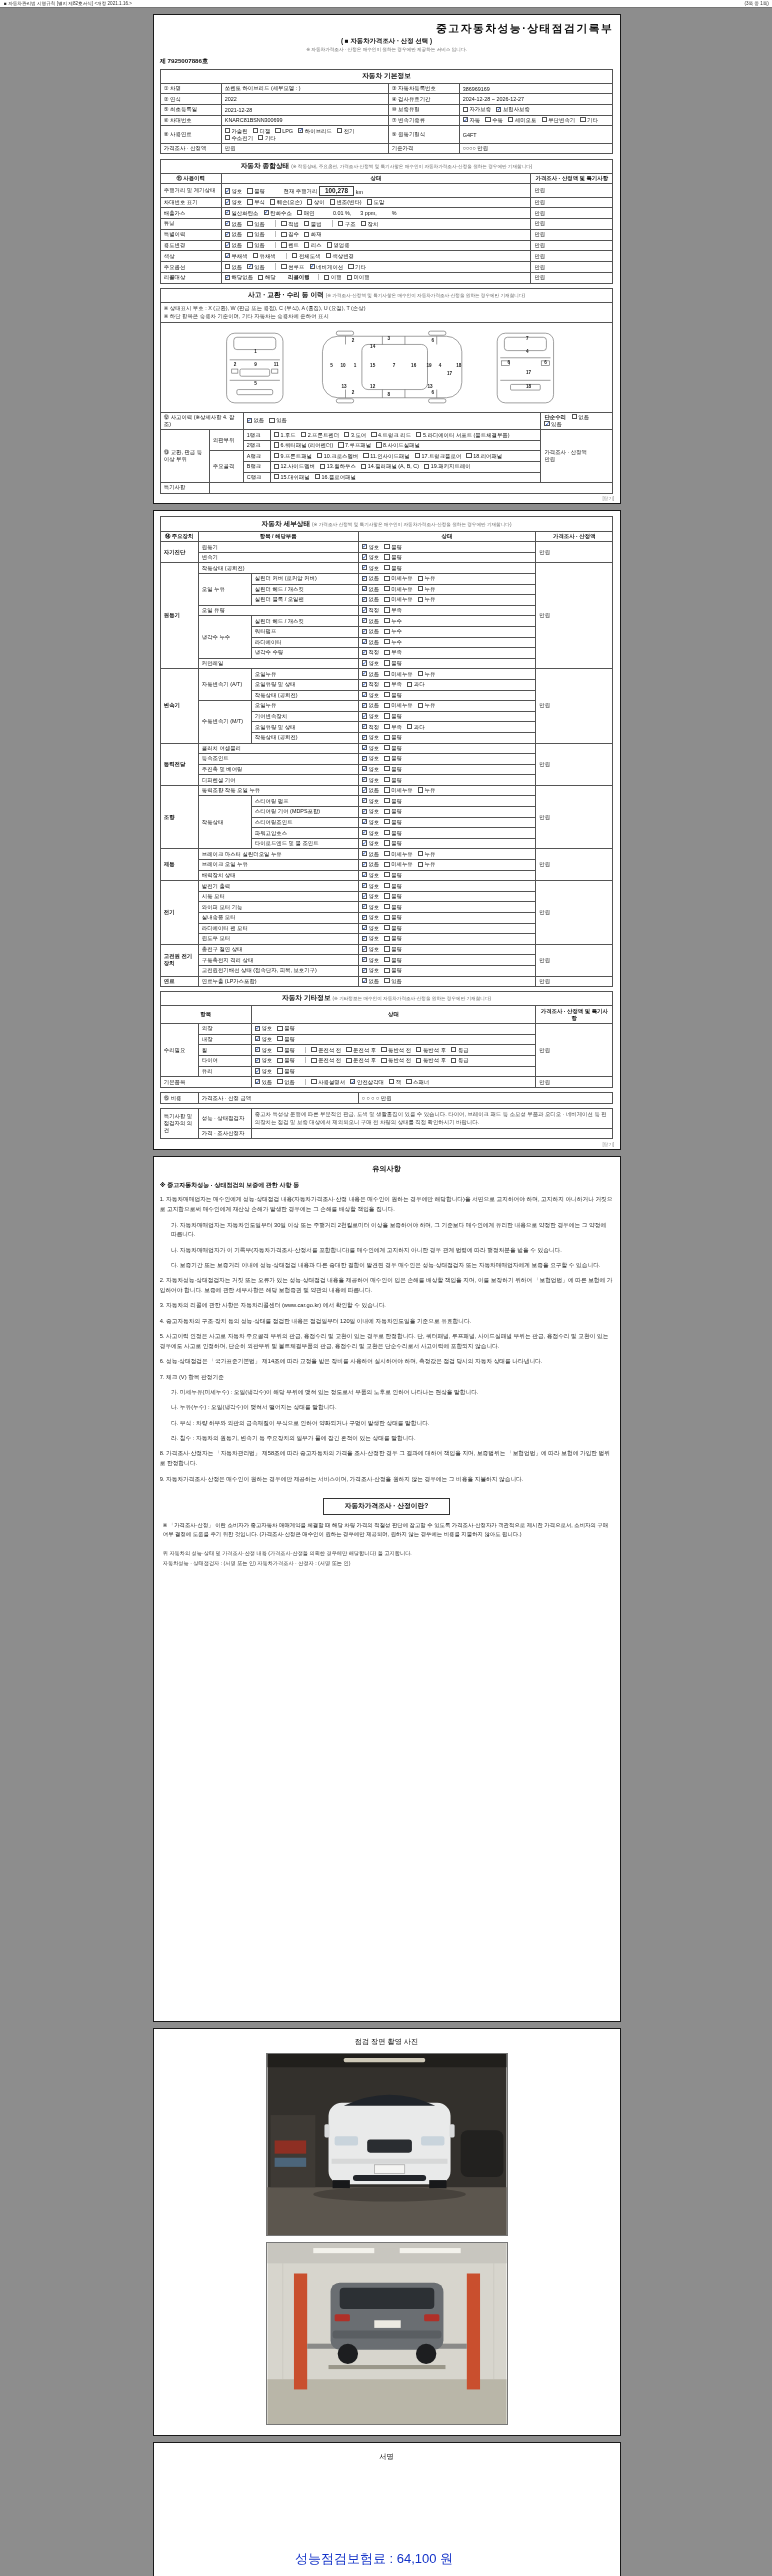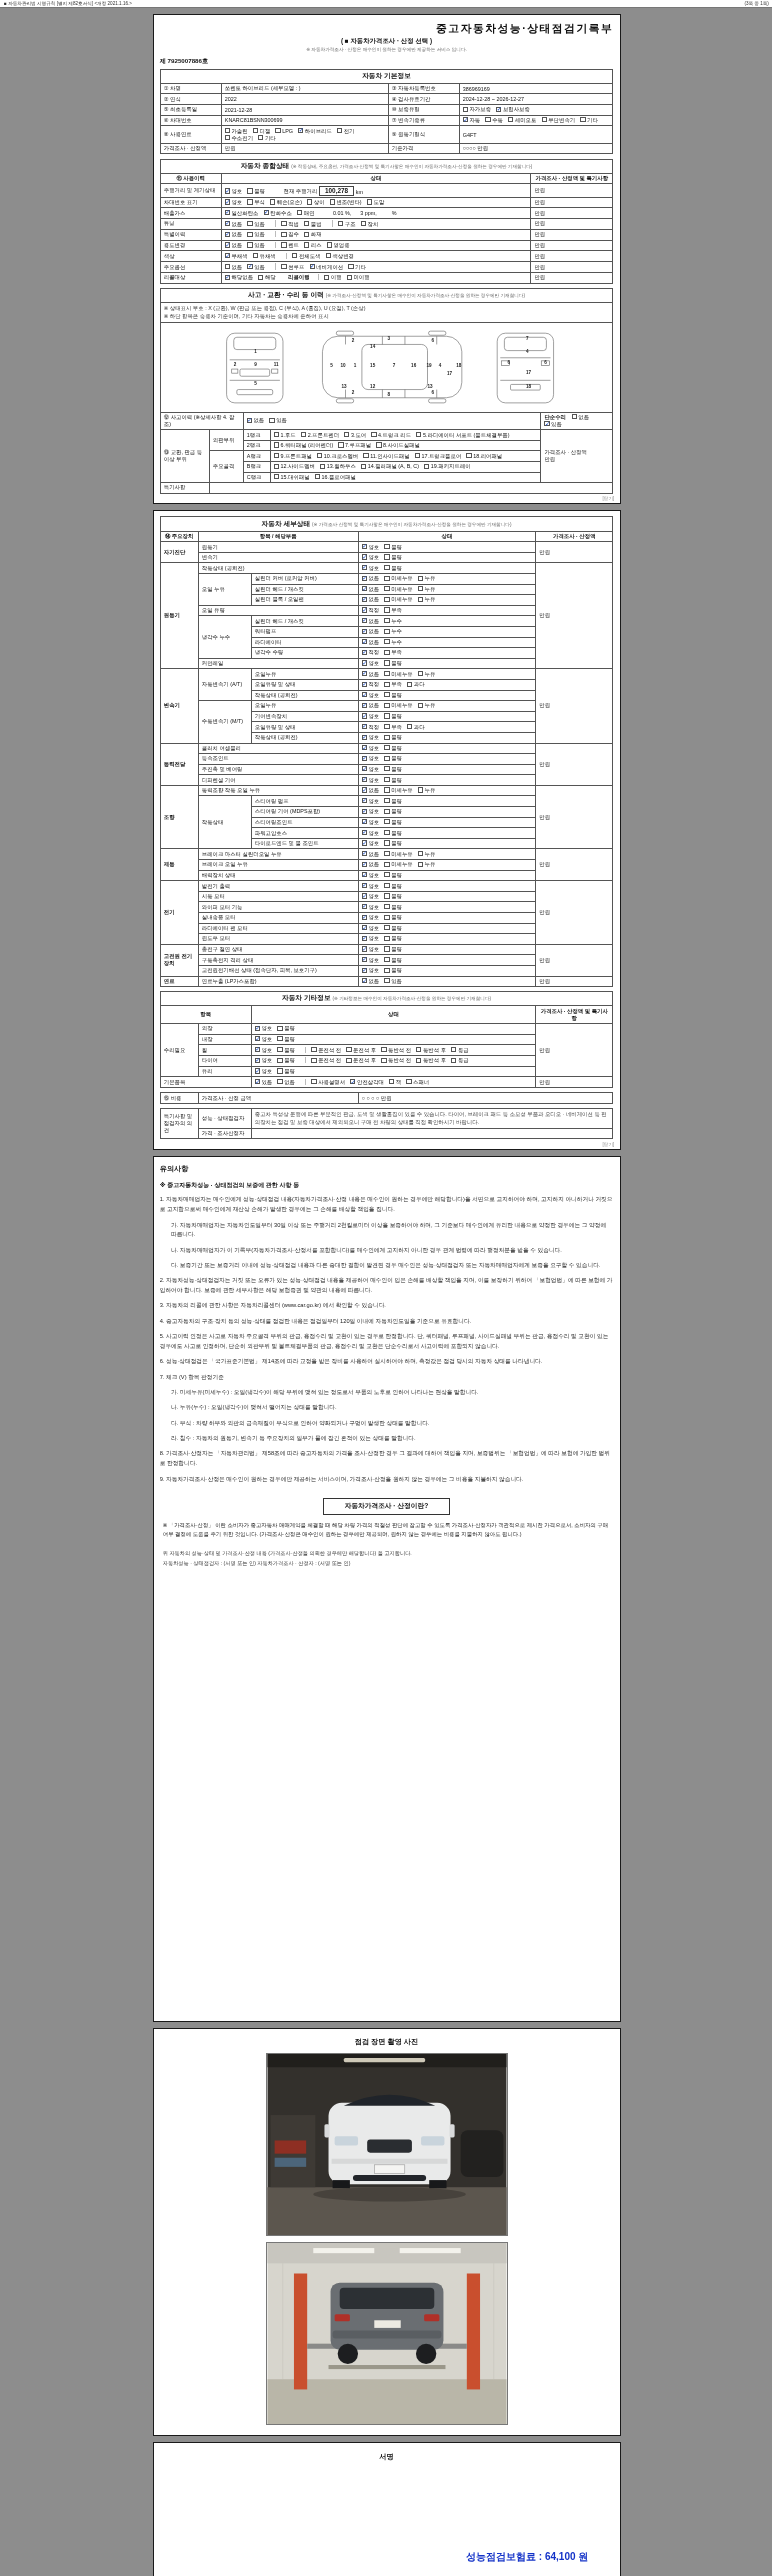--- a/index.html
+++ b/index.html
@@ -25,32 +25,32 @@
 .cb{display:inline-block;width:5.2px;height:5.2px;border:0.5px solid #555;background:#fff;vertical-align:-0.5px;position:relative}
 .cb.on::after{content:"\2713";position:absolute;left:-0.5px;top:-2.6px;font-size:6.2px;font-weight:700;color:#1d50c8}
 .ol{margin-left:1.5px}
 .gsep{display:inline-block;width:0;height:6.2px;border-left:0.5px solid #bbb;margin:0 5.2px;vertical-align:-1px}
 .mini{margin:0 3.1px 0 7.2px;font-size:5.4px;font-weight:700}
 .extra{white-space:pre;margin-left:13.4px;font-size:5.4px}
 .odo{display:inline-block;border:0.5px solid #444;padding:0.5px 4.6px;font-weight:700;font-size:6.4px;margin:0 2.1px;background:#fff}
 .legend{font-size:4.9px;color:#333;line-height:1.5}
 .dn{font-size:9px;fill:#222;font-weight:bold}
 .closer{position:absolute;right:5.2px;bottom:2.1px;font-size:4.6px;color:#888}
-.n-title{font-weight:700;font-size:7.2px;margin:2.1px 0 7.2px}
+.n-title{text-align:center;font-weight:700;font-size:7.2px;margin:2.1px 0 7.2px}
 .n-head{font-weight:700;font-size:6px;margin:0 0 5.2px}
 .n-item{font-size:5.7px;line-height:1.7;margin:0 0 5.7px;color:#1c1c1c}
 .n-item.ind{margin-left:11.3px}
 .n-boxwrap{text-align:center;margin:13.4px 0 6.2px}
 .n-box{display:inline-block;border:0.8px solid #333;padding:3.1px 20.6px;font-weight:700;font-size:6.7px}
 .n-boxtext{font-size:5.4px;line-height:1.7;color:#222;margin:0 3.1px 9.3px}
 .n-foot{font-size:5.2px;color:#333;margin:2.1px 3.1px;line-height:1.6}
-.p-title{text-align:center;font-weight:700;font-size:7.2px;margin:3.1px 0 6.2px}
+.p-title{text-align:center;font-weight:400;font-size:7.2px;margin:3.1px 0 6.2px}
 .photo{display:block;margin:5.2px auto;border:0.5px solid #777}
 .sign-panel{min-height:170px}
-.fee{text-align:right;margin:88px 25px 13.4px 0;font-size:10px;font-weight:700;color:#1433c8}
+.fee{text-align:center;margin:88px 25px 13.4px 0;font-size:13px;font-weight:400;color:#1433c8}
 .s-line{font-size:4.9px;color:#222;margin:1.5px 4.1px;line-height:1.5}
 </style>
 </head>
 <body>
 
 <div class="topbar">
   <span>■ 자동차관리법 시행규칙 [별지 제82호서식] &lt;개정 2021.1.16.&gt;</span>
   <span>(3쪽 중 1쪽)</span>
 </div>
 

